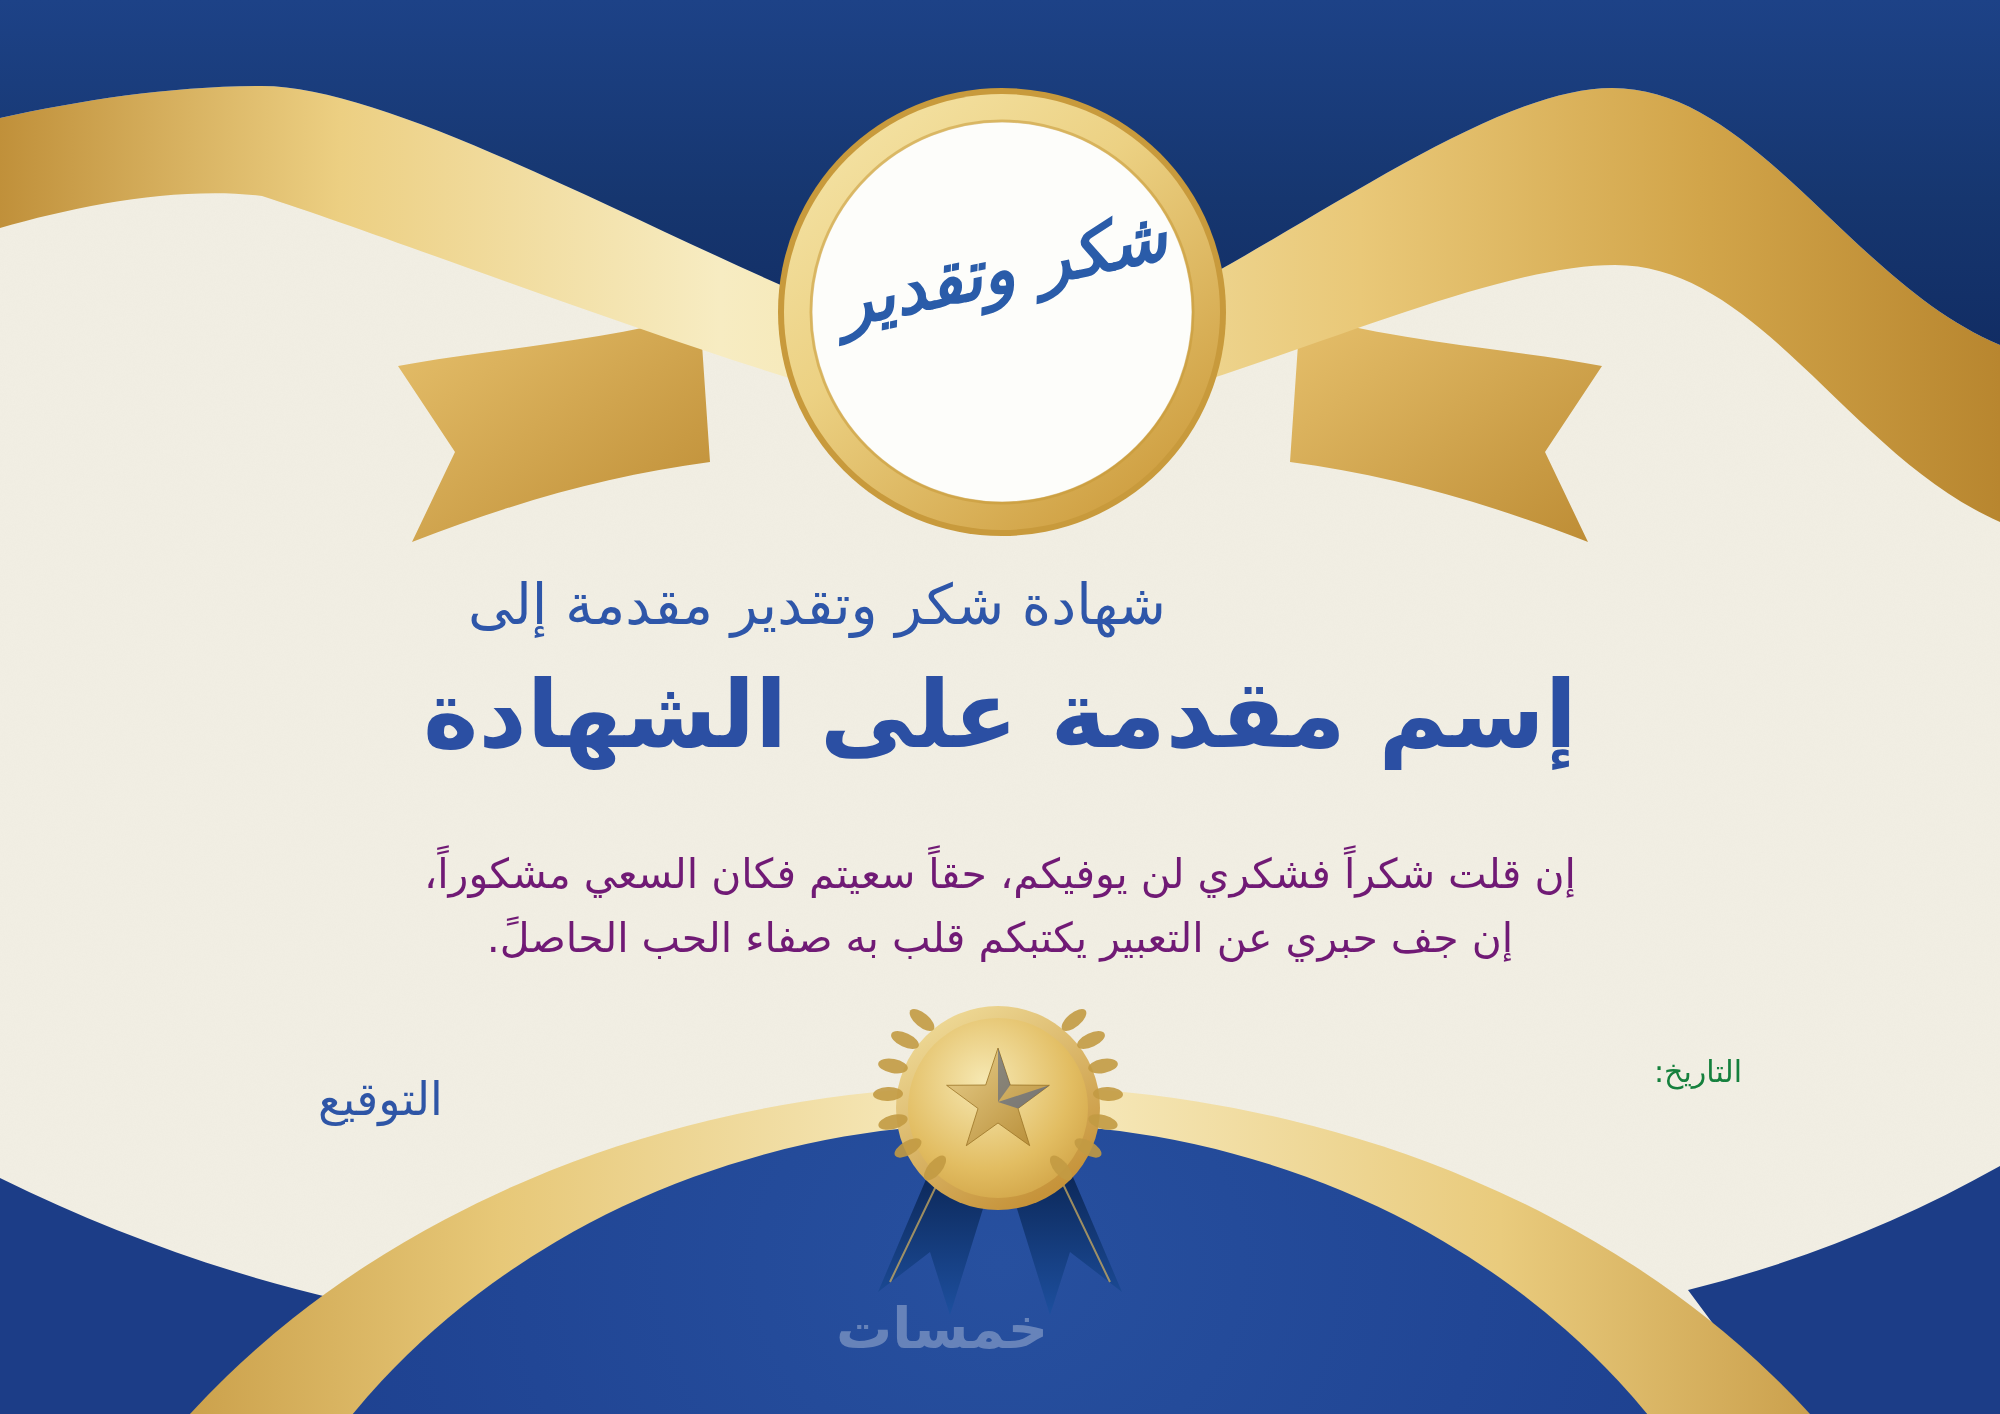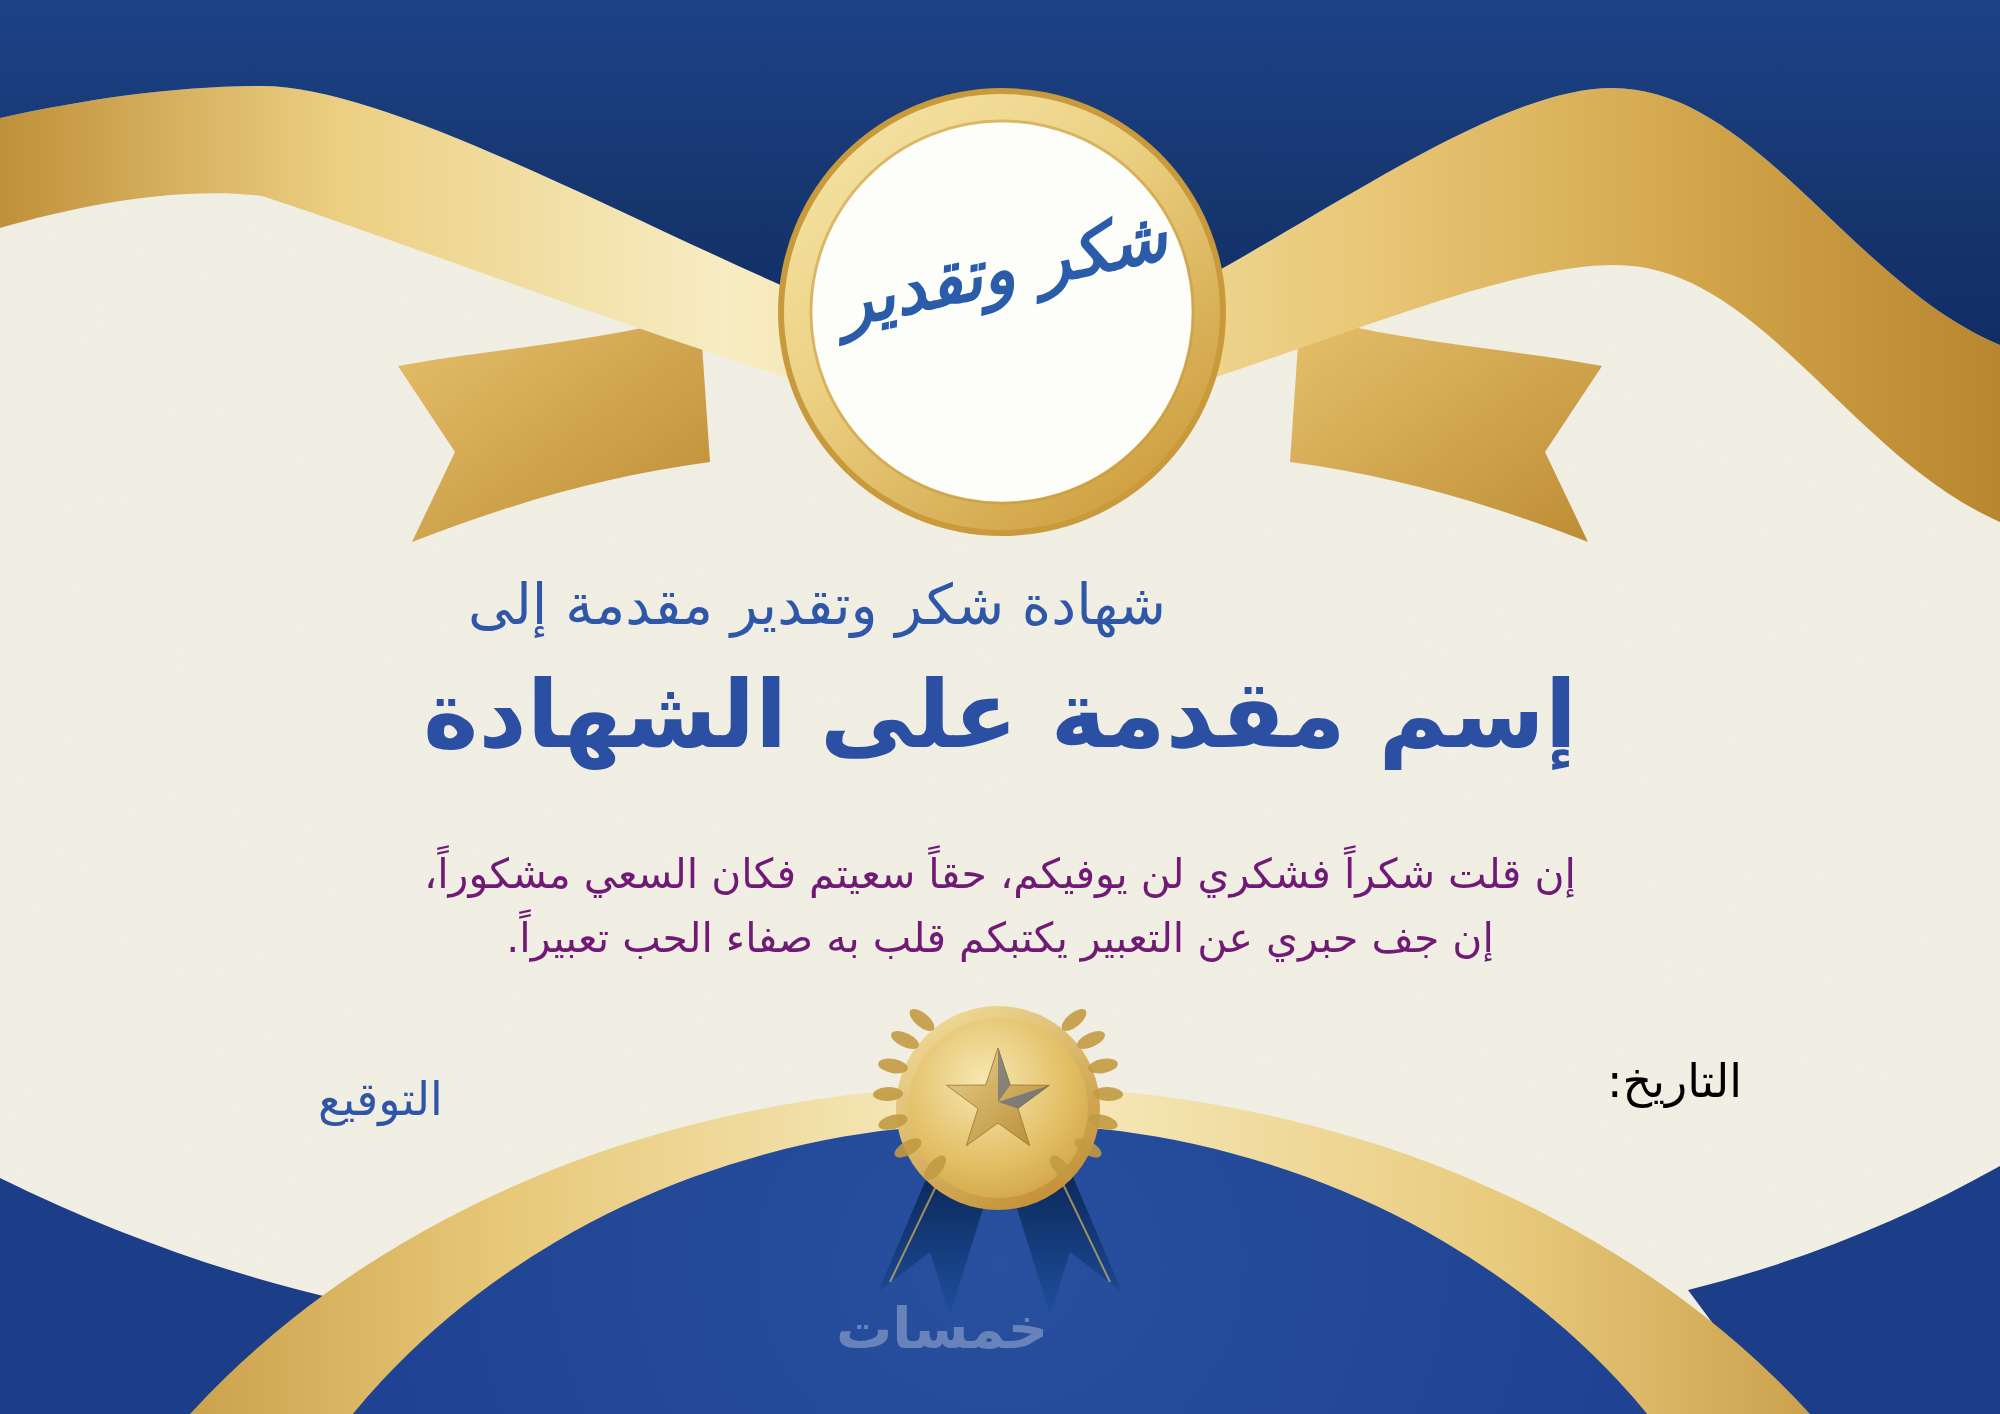--- a/index.html
+++ b/index.html
@@ -14,21 +14,21 @@
   .txt{position:absolute;color:#2d55a8;text-align:center;direction:rtl;}
   .seal-text{
     left:822px;top:232px;width:360px;
     font-size:68px;font-weight:bold;font-style:italic;
     color:#2a5ca9;transform:rotate(-12deg);
     line-height:76px;white-space:nowrap;
   }
   .subtitle{left:0;top:572px;width:1634px;font-size:56px;font-weight:normal;color:#2e56a9;}
   .title{left:0;top:660px;width:2000px;font-size:94px;font-weight:bold;color:#2b4fa3;letter-spacing:1px;}
   .body-text{left:0;top:842px;width:2000px;font-size:41px;line-height:64px;color:#701a75;}
-  .date-label{right:258px;top:1054px;font-size:46px;color:#000000;}
+  .date-label{right:258px;top:1054px;font-size:30px;color:#15803d;}
   .sig-label{left:318px;top:1072px;font-size:46px;color:#2e55a6;}
   .watermark{
     left:0;top:1296px;width:1884px;
     font-size:56px;font-weight:bold;
     color:#9db0d2;opacity:.55;letter-spacing:2px;
   }
 </style>
 </head>
 <body>
 
@@ -163,21 +163,21 @@
   </svg>
 
   <div class="txt seal-text">شكر وتقدير</div>
 
   <div class="txt subtitle">شهادة شكر وتقدير مقدمة إلى</div>
 
   <div class="txt title">إسم مقدمة على الشهادة</div>
 
   <div class="txt body-text">
     <div>إن قلت شكراً فشكري لن يوفيكم، حقاً سعيتم فكان السعي مشكوراً،</div>
-    <div>إن جف حبري عن التعبير يكتبكم قلب به صفاء الحب تعبيراً.</div>
+    <div>إن جف حبري عن التعبير يكتبكم قلب به صفاء الحب الحاصلً.</div>
   </div>
 
   <div class="txt date-label">التاريخ:</div>
 
   <div class="txt sig-label">التوقيع</div>
 
   <div class="txt watermark">خمسات</div>
 </div>
 
 </body></html>

